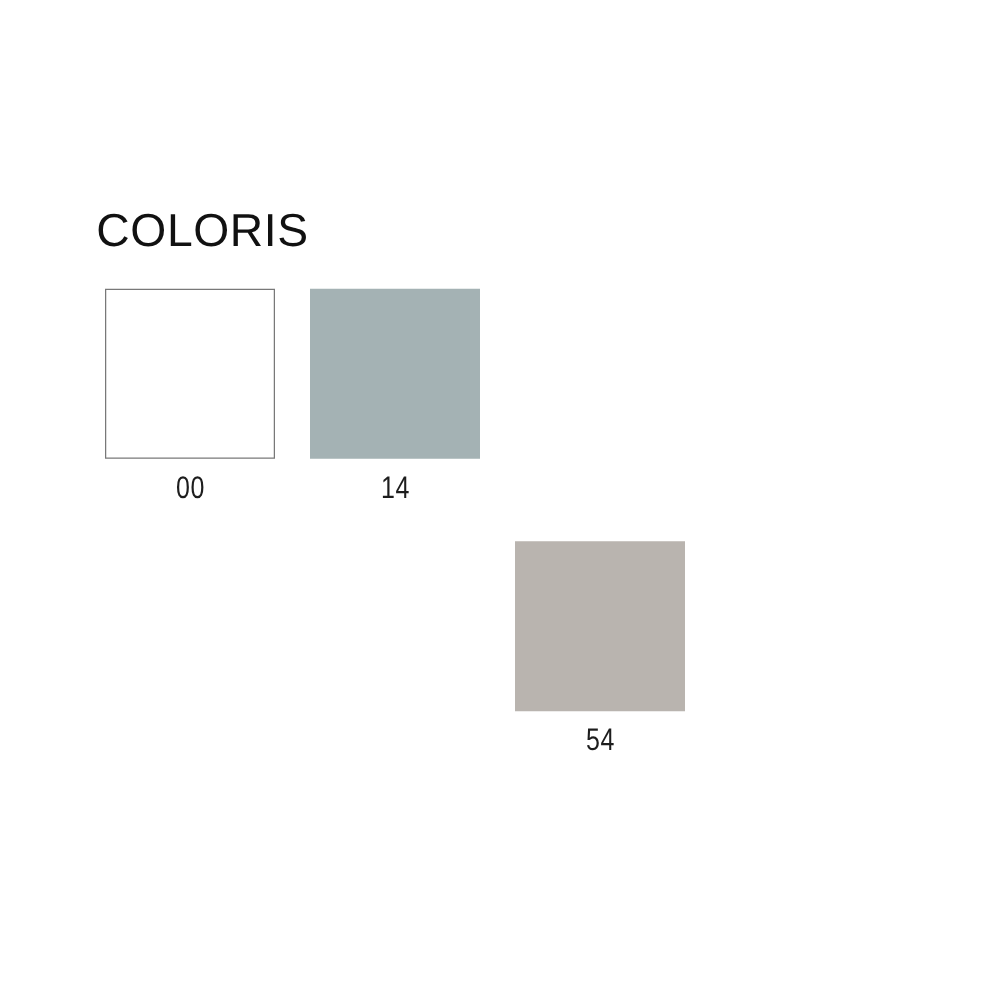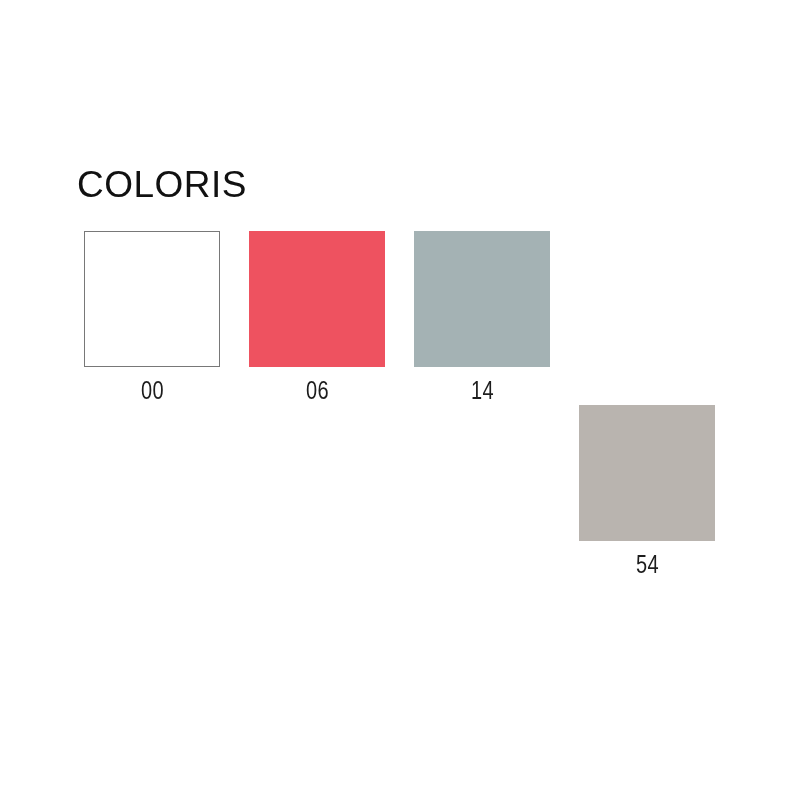--- a/index.html
+++ b/index.html
@@ -40,20 +40,21 @@
   
   .swatch-grid {
     position: absolute;
     left: 84px;
     top: 231px;
     width: 632px;
     display: grid;
     grid-template-columns: repeat(4, 136px);
     column-gap: 29px;
     row-gap: 0px;
+    gap: 28px;
   }
 
   .swatch-cell {
     width: 136px;
     display: flex;
     flex-direction: column;
     align-items: center;
   }
 
   .swatch-chip {
@@ -93,24 +94,20 @@
 
   <div class="page-title">COLORIS</div>
 
   <div class="swatch-grid">
 
     <div class="swatch-cell">
       <span class="swatch-chip bordered" style="background: rgb(255, 255, 255);"></span>
       <span class="swatch-label">00</span>
     </div>
     <div class="swatch-cell">
-      <span class="swatch-chip" style="background: rgb(238, 82, 96);"></span>
-      <span class="swatch-label">06</span>
-    </div>
-    <div class="swatch-cell">
       <span class="swatch-chip" style="background: rgb(164, 178, 180);"></span>
       <span class="swatch-label">14</span>
     </div>
 
     <div class="row-gap-spacer"></div>
     <div class="row-gap-spacer"></div>
     <div class="row-gap-spacer"></div>
     <div class="row-gap-spacer"></div>
 
     <div class="swatch-cell">

